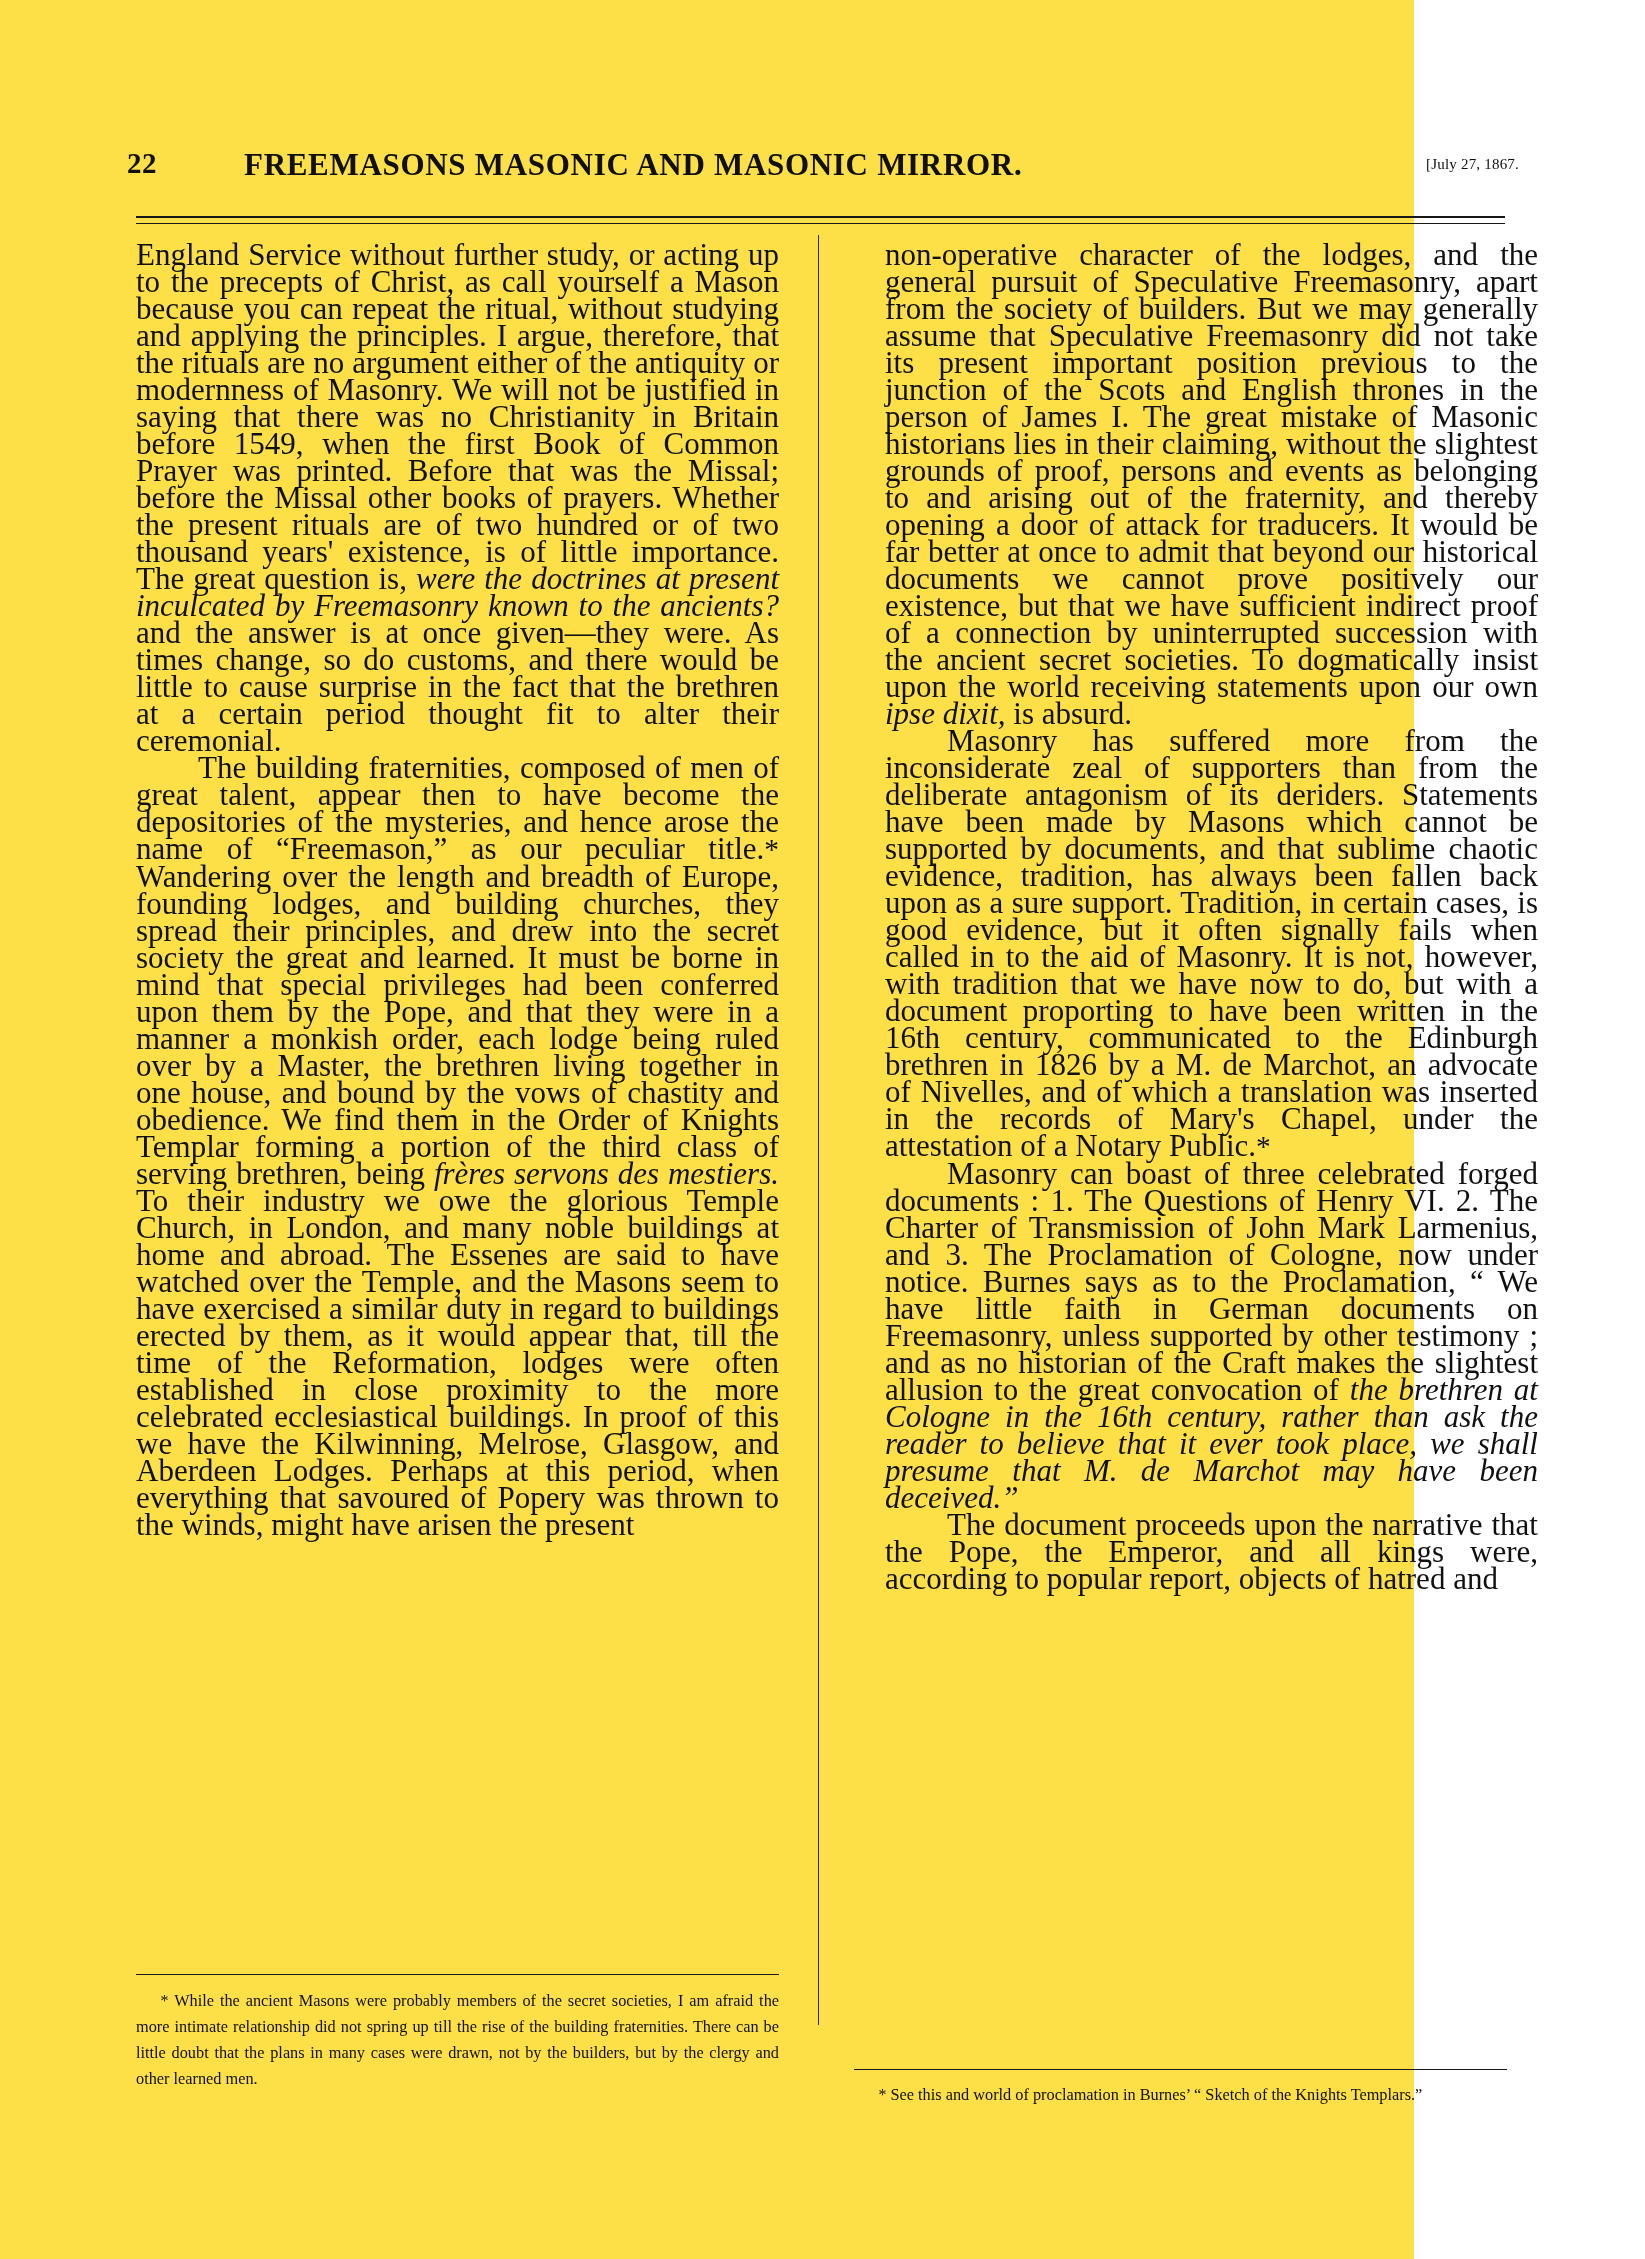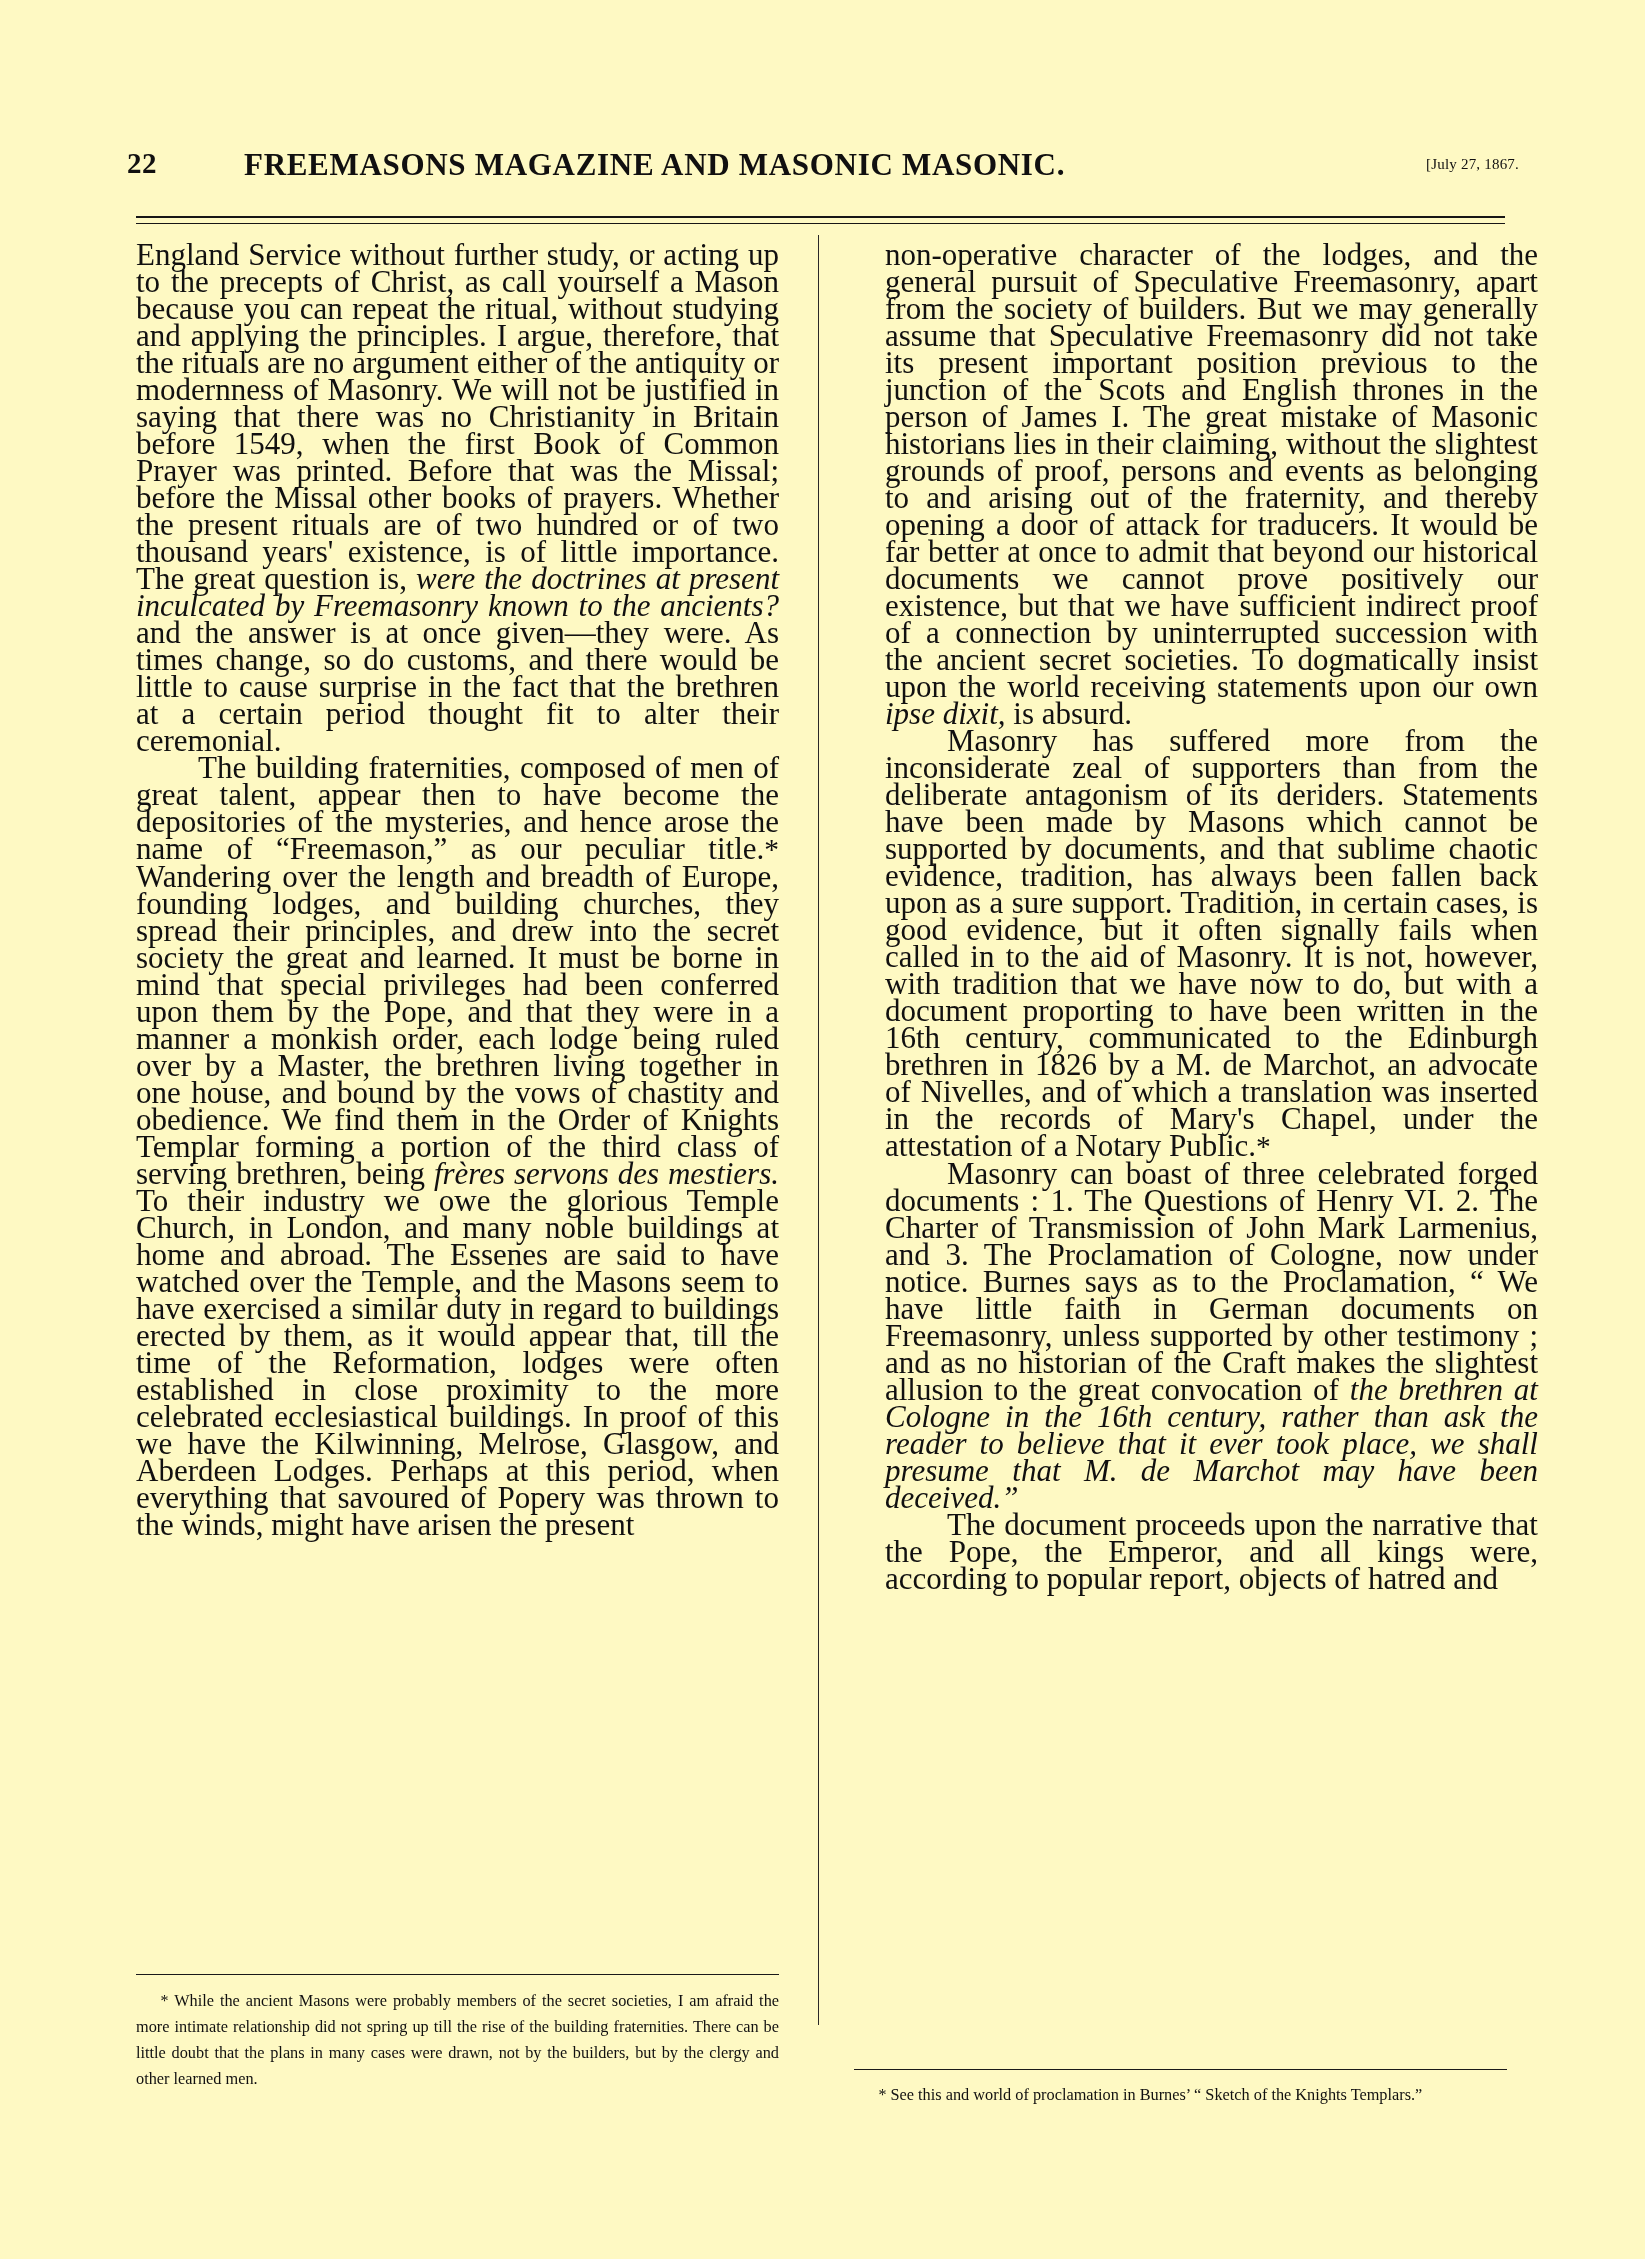--- a/index.html
+++ b/index.html
@@ -11,23 +11,23 @@
     width: 1645px;
     height: 2260px;
     font-family: "Liberation Serif", "DejaVu Serif", serif;
     color: #111010;
     position: relative;
     overflow: hidden;
   }
   .page {
     position: absolute;
     left: 0; top: 0;
-    width: 1645px;
+    width: 1414px;
     height: 2260px;
-    background: #fef9c3;
+    background: #fde047;
   }
 
   
   .masthead {
     position: absolute;
     left: 0;
     top: 147px;
     width: 1645px;
     height: 52px;
     display: flex;
@@ -124,21 +124,21 @@
 
   .sup-star { font-size: 0.95em; vertical-align: baseline; }
 </style>
 </head>
 <body>
 
 <div class="page">
 
   <div class="masthead">
     <span class="folio">22</span>
-    <span class="mast-title">FREEMASONS MAGAZINE AND MASONIC MASONIC.</span>
+    <span class="mast-title">FREEMASONS MASONIC AND MASONIC MIRROR.</span>
     <span class="mast-date">[July 27, 1867.</span>
   </div>
 
   <div class="rule-top"></div>
   <div class="col-divider"></div>
 
   <div class="col col-left">
     <p class="noindent"><span>England Service without further study, or acting up to the precepts of Christ, as call yourself a Mason because you can repeat the ritual, without studying and applying the principles. I argue, therefore, that the rituals are no argument either of the antiquity or modernness of Masonry. We will not be justified in saying that there was no Christianity in Britain before 1549, when the first Book of Common Prayer was printed. Before that was the Missal; before the Missal other books of prayers. Whether the present rituals are of two hundred or of two thousand years' existence, is of little importance. The great question is, </span><i>were the doctrines at present inculcated by Freemasonry known to the ancients?</i><span> and the answer is at once given—they were. As times change, so do customs, and there would be little to cause surprise in the fact that the brethren at a certain period thought fit to alter their ceremonial.</span></p>
 
     <p><span>The building fraternities, composed of men of great talent, appear then to have become the depositories of the mysteries, and hence arose the name of “Freemason,” as our peculiar title.</span><span class="sup-star">*</span><span> Wandering over the length and breadth of Europe, founding lodges, and building churches, they spread their principles, and drew into the secret society the great and learned. It must be borne in mind that special privileges had been conferred upon them by the Pope, and that they were in a manner a monkish order, each lodge being ruled over by a Master, the brethren living together in one house, and bound by the vows of chastity and obedience. We find them in the Order of Knights Templar forming a portion of the third class of serving brethren, being </span><i>frères servons des mestiers.</i><span> To their industry we owe the glorious Temple Church, in London, and many noble buildings at home and abroad. The Essenes are said to have watched over the Temple, and the Masons seem to have exercised a similar duty in regard to buildings erected by them, as it would appear that, till the time of the Reformation, lodges were often established in close proximity to the more celebrated ecclesiastical buildings. In proof of this we have the Kilwinning, Melrose, Glasgow, and Aberdeen Lodges. Perhaps at this period, when everything that savoured of Popery was thrown to the winds, might have arisen the present</span></p>

